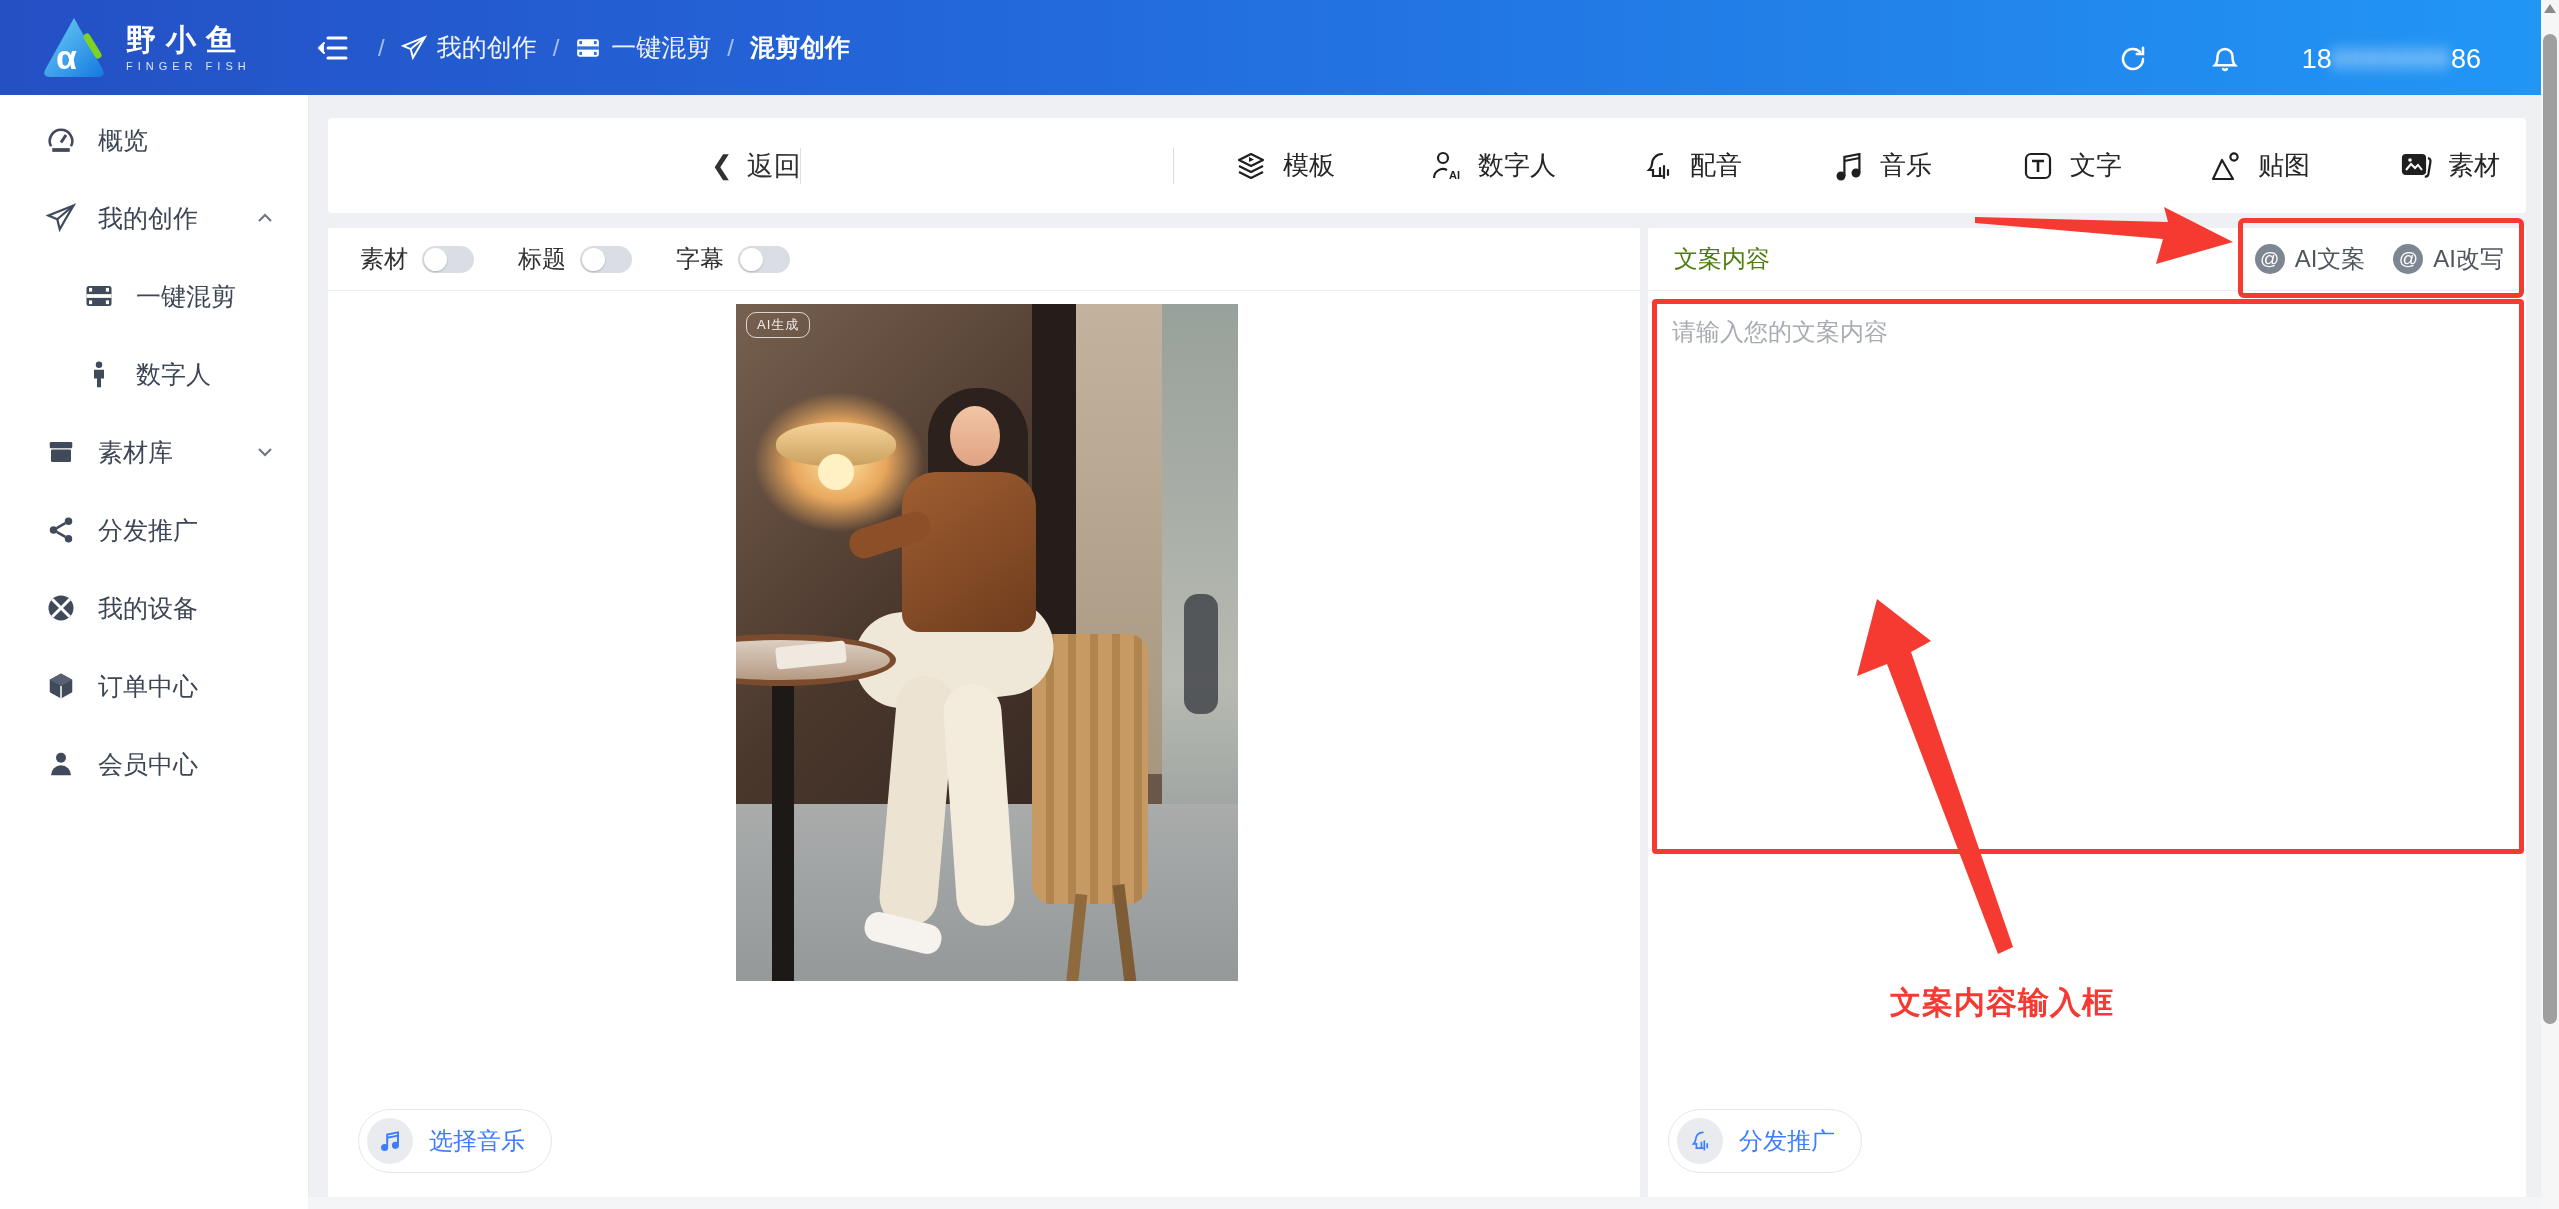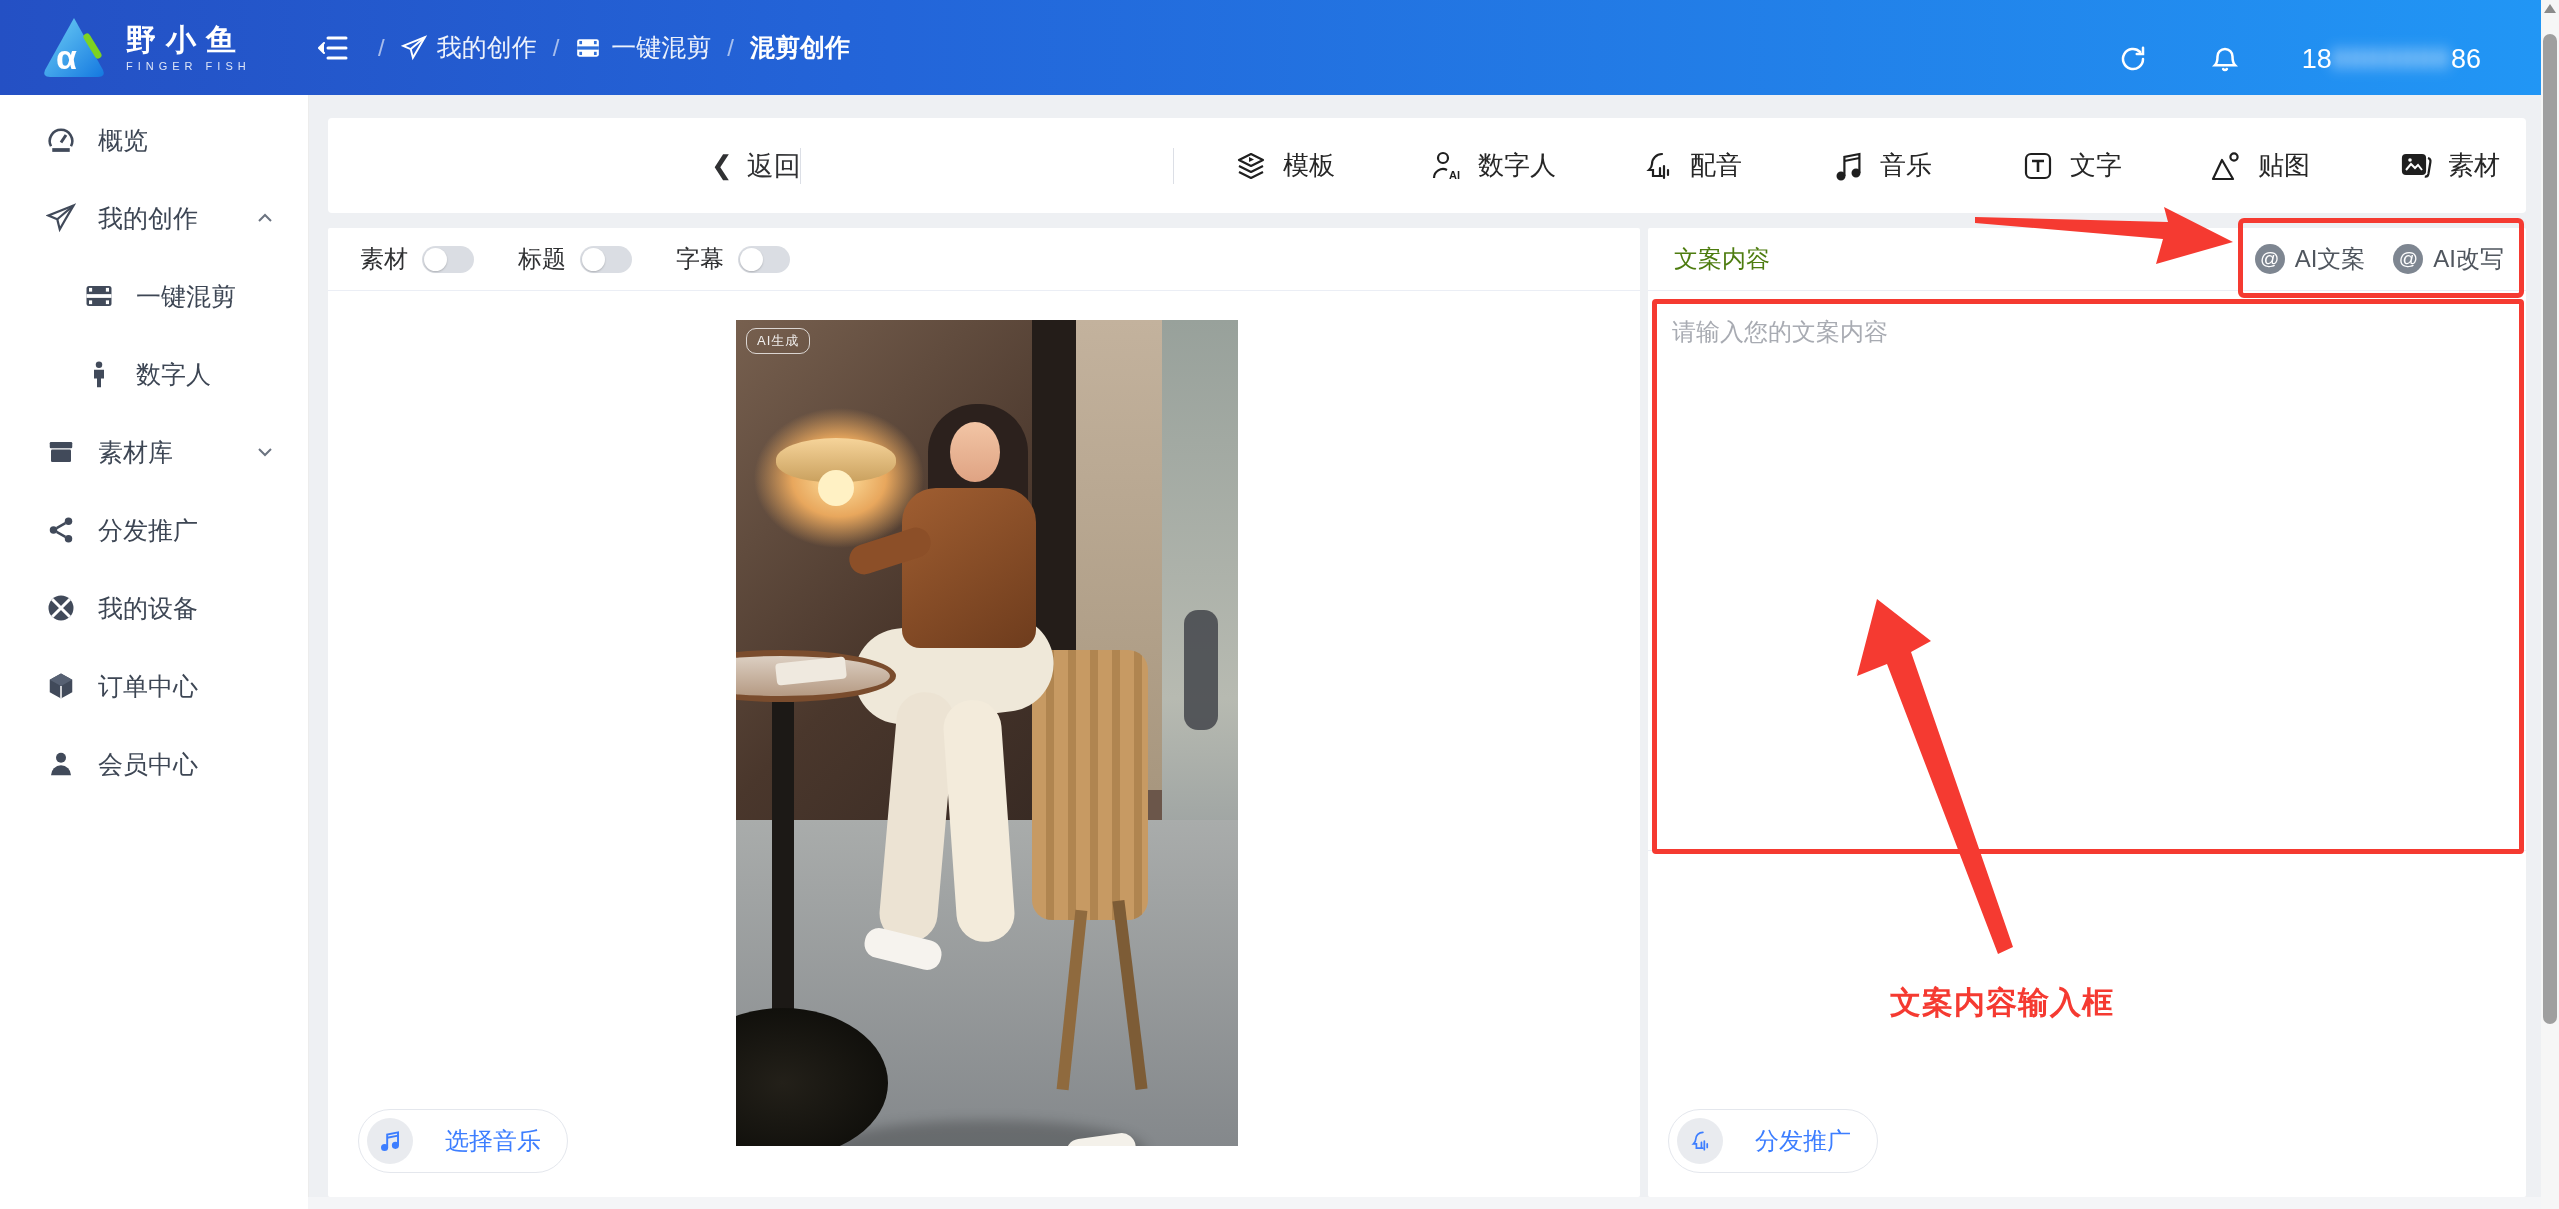--- a/index.html
+++ b/index.html
@@ -50,28 +50,28 @@
   .switch .knob{position:absolute;left:2px;top:2px;width:23px;height:23px;border-radius:50%;background:#fff;box-shadow:0 1px 2px rgba(0,0,0,.2);}
   .rp-title{padding-left:26px;font-size:24px;color:#4d7c0f;}
   .ai-group{position:absolute;right:22px;top:0;height:62px;display:flex;align-items:center;gap:28px;}
   .ai-btn{display:flex;align-items:center;gap:10px;font-size:24px;color:#50565e;cursor:pointer;}
   .ai-badge{width:30px;height:30px;border-radius:50%;background:#7e8691;color:#fff;font-size:19px;display:flex;align-items:center;justify-content:center;}
   .ta-wrap{position:absolute;left:4px;top:72px;width:854px;height:543px;}
   .copy-textarea{width:100%;height:100%;border:none;resize:none;outline:none;font-size:24px;color:#303133;
     padding:16px 20px;font-family:"Liberation Sans",sans-serif;box-sizing:border-box;}
   .copy-textarea::placeholder{color:#a8abb2;}
   .rp-divider{position:absolute;left:0;top:622px;width:878px;height:1px;background:#ebeef5;}
-  .pill-btn{position:absolute;display:flex;align-items:center;gap:32px;background:#fff;border:1px solid #e4e7ed;border-radius:34px;
+  .pill-btn{position:absolute;display:flex;align-items:center;gap:16px;background:#fff;border:1px solid #e4e7ed;border-radius:34px;
     padding:8px 26px 8px 8px;cursor:pointer;}
   .pill-btn .badge{width:46px;height:46px;border-radius:50%;background:#e9ebef;display:flex;align-items:center;justify-content:center;color:#3d7eff;}
   .pill-btn .lbl{font-size:24px;color:#3d7eff;}
   .music-btn{left:30px;top:881px;}
   .voice-btn{left:20px;top:881px;}
   
-  .photo{position:absolute;left:408px;top:92px;width:502px;height:826px;overflow:hidden;background:#6b564a;}
+  .photo{position:absolute;left:408px;top:76px;width:502px;height:677px;overflow:hidden;background:#6b564a;}
   .photo *{position:absolute;}
   .ph-win{left:0;top:0;width:350px;height:520px;background:linear-gradient(135deg,#77604f 0%,#4a372c 55%,#352822 100%);}
   .ph-frame{left:296px;top:0;width:44px;height:520px;background:#241d19;}
   .ph-pillar{left:340px;top:0;width:86px;height:470px;background:linear-gradient(180deg,#c3b29d,#a8977f);}
   .ph-street{left:426px;top:0;width:76px;height:540px;background:linear-gradient(180deg,#98a19b,#b7bab1 70%,#9aa0a0);}
   .ph-ped{left:448px;top:290px;width:34px;height:120px;background:#3c3f45;border-radius:14px;opacity:.8;}
   .ph-glow{left:18px;top:88px;width:170px;height:140px;background:radial-gradient(closest-side,#ffe2a0,#e8a75d 55%,rgba(120,80,40,0));}
   .ph-shade{left:40px;top:118px;width:120px;height:44px;background:linear-gradient(#f6d49a,#caa15f);border-radius:50% 50% 45% 45%;}
   .ph-bulb{left:82px;top:150px;width:36px;height:36px;border-radius:50%;background:#fff1c4;}
   .ph-pave{left:0;top:500px;width:502px;height:382px;

